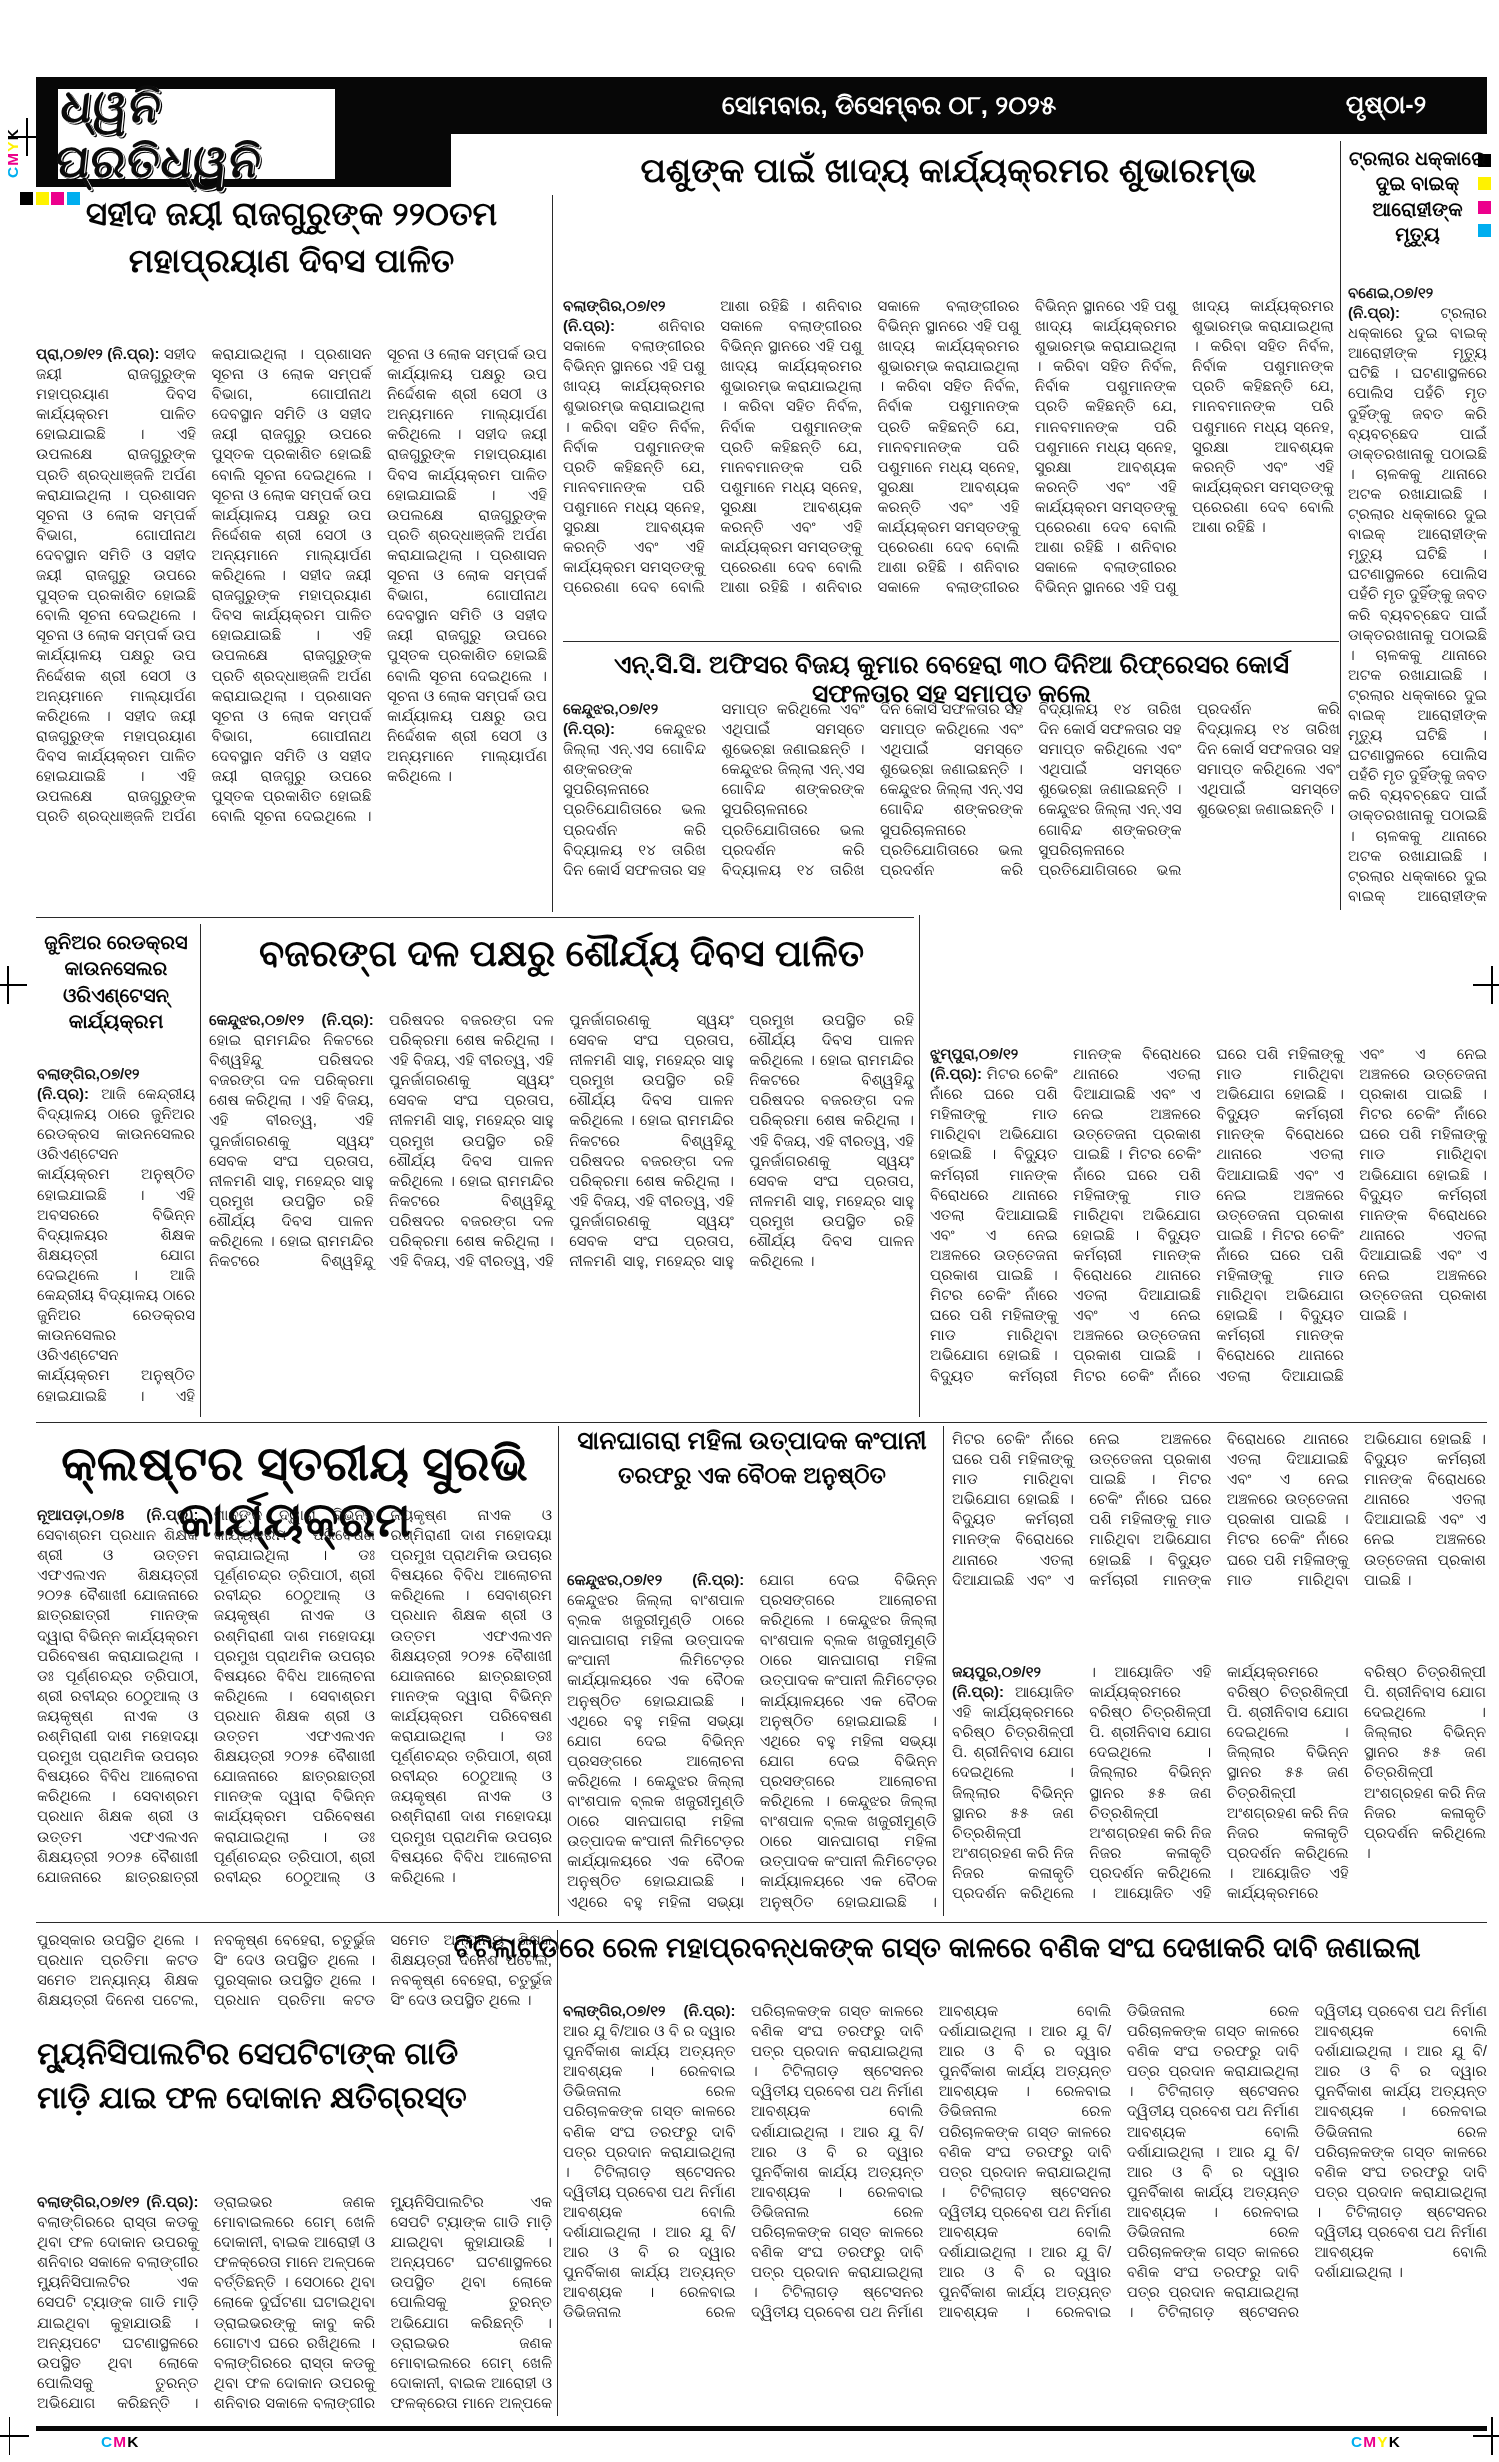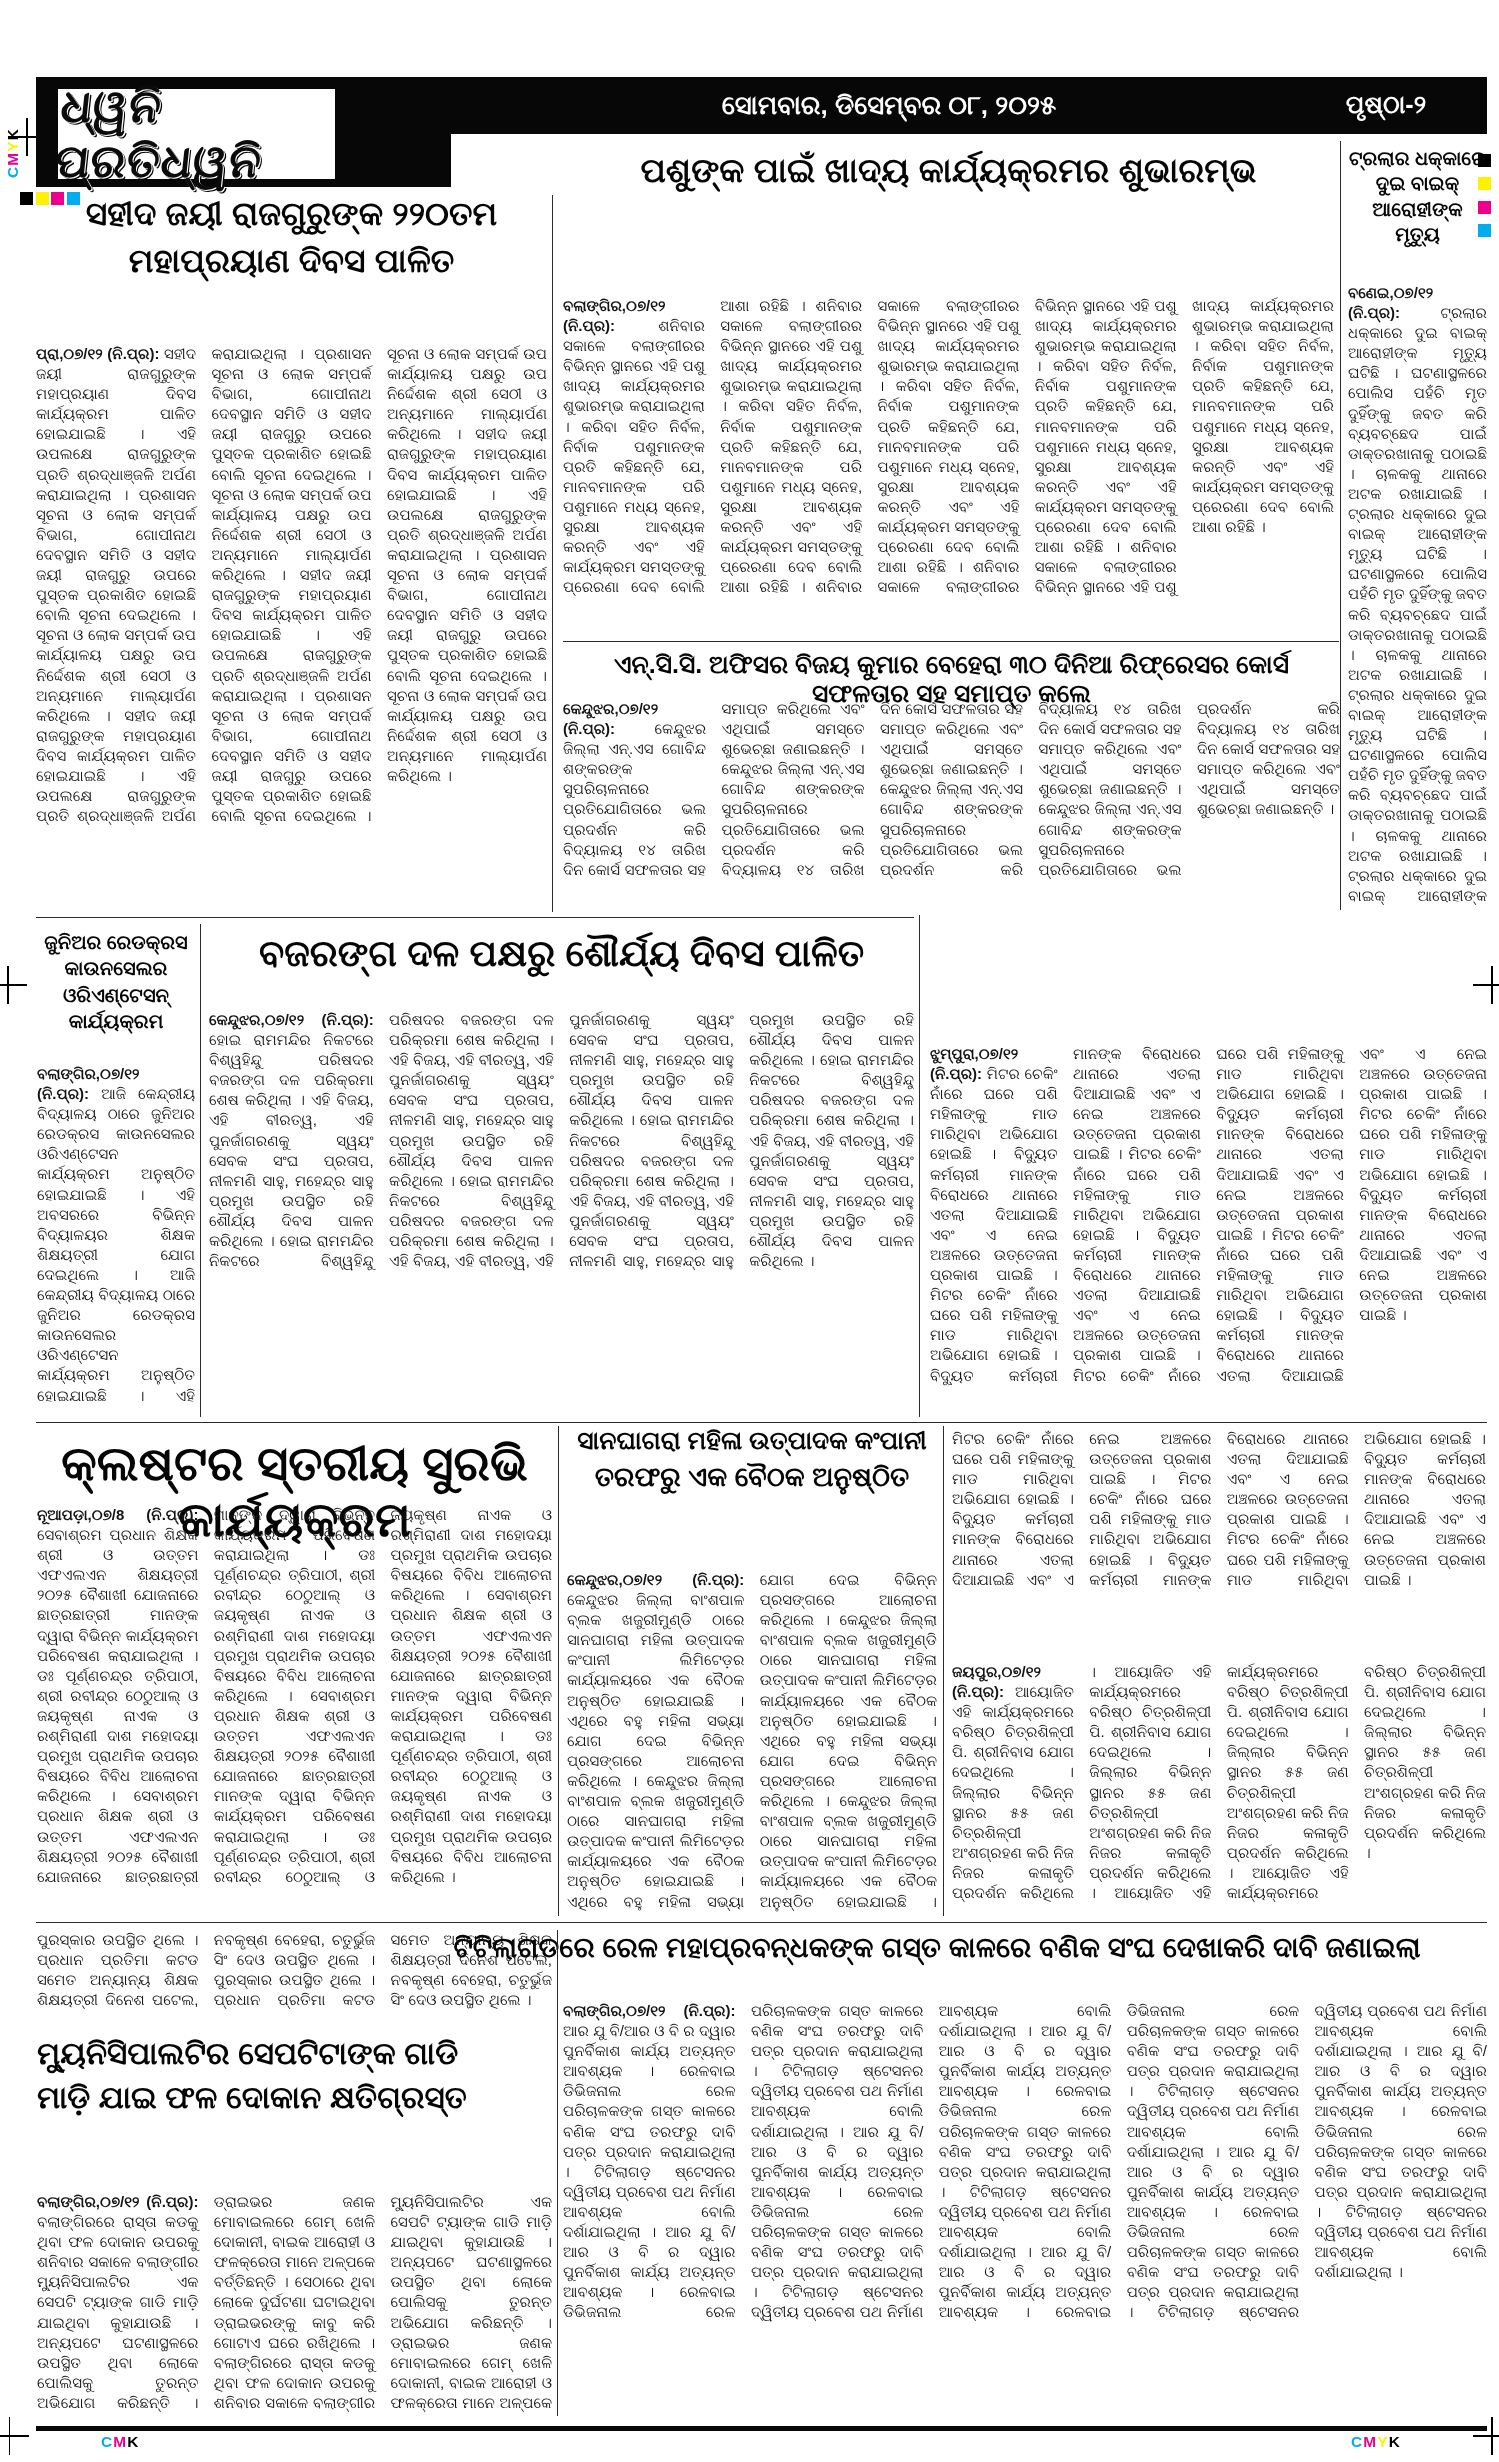--- a/index.html
+++ b/index.html
@@ -128,21 +128,21 @@
 
   <div class="abs headline" style="left:37px;top:1436px;width:515px;font-size:48px;">କ୍ଲଷ୍ଟର ସ୍ତରୀୟ ସୁରଭି କାର୍ଯ୍ୟକ୍ରମ</div>
   <div class="abs body-text" style="left:37px;top:1505px;width:515px;height:412px;column-count:3;">
     <span class="dl">ନୂଆପଡ଼ା,୦୭/8 (ନି.ପ୍ର):</span>
     <span>ସେବାଶ୍ରମ ପ୍ରଧାନ ଶିକ୍ଷକ ଶ୍ରୀ ଓ ଉତ୍ତମ ଏଫଏଲଏନ ଶିକ୍ଷୟତ୍ରୀ ୨୦୨୫ ବୈଶାଖୀ ଯୋଜନାରେ ଛାତ୍ରଛାତ୍ରୀ ମାନଙ୍କ ଦ୍ୱାରା ବିଭିନ୍ନ କାର୍ଯ୍ୟକ୍ରମ ପରିବେଷଣ କରାଯାଇଥିଲା । ଡଃ ପୂର୍ଣ୍ଣଚନ୍ଦ୍ର ତ୍ରିପାଠୀ, ଶ୍ରୀ ରବୀନ୍ଦ୍ର ଠେଠୁଆଲ୍ ଓ ଜୟକୃଷ୍ଣ ନାଏକ ଓ ରଶ୍ମିରାଣୀ ଦାଶ ମହୋଦୟା ପ୍ରମୁଖ ପ୍ରାଥମିକ ଉପଚାର ବିଷୟରେ ବିବିଧ ଆଲୋଚନା କରିଥିଲେ । ସେବାଶ୍ରମ ପ୍ରଧାନ ଶିକ୍ଷକ ଶ୍ରୀ ଓ ଉତ୍ତମ ଏଫଏଲଏନ ଶିକ୍ଷୟତ୍ରୀ ୨୦୨୫ ବୈଶାଖୀ ଯୋଜନାରେ ଛାତ୍ରଛାତ୍ରୀ ମାନଙ୍କ ଦ୍ୱାରା ବିଭିନ୍ନ କାର୍ଯ୍ୟକ୍ରମ ପରିବେଷଣ କରାଯାଇଥିଲା । ଡଃ ପୂର୍ଣ୍ଣଚନ୍ଦ୍ର ତ୍ରିପାଠୀ, ଶ୍ରୀ ରବୀନ୍ଦ୍ର ଠେଠୁଆଲ୍ ଓ ଜୟକୃଷ୍ଣ ନାଏକ ଓ ରଶ୍ମିରାଣୀ ଦାଶ ମହୋଦୟା ପ୍ରମୁଖ ପ୍ରାଥମିକ ଉପଚାର ବିଷୟରେ ବିବିଧ ଆଲୋଚନା କରିଥିଲେ । ସେବାଶ୍ରମ ପ୍ରଧାନ ଶିକ୍ଷକ ଶ୍ରୀ ଓ ଉତ୍ତମ ଏଫଏଲଏନ ଶିକ୍ଷୟତ୍ରୀ ୨୦୨୫ ବୈଶାଖୀ ଯୋଜନାରେ ଛାତ୍ରଛାତ୍ରୀ ମାନଙ୍କ ଦ୍ୱାରା ବିଭିନ୍ନ କାର୍ଯ୍ୟକ୍ରମ ପରିବେଷଣ କରାଯାଇଥିଲା । ଡଃ ପୂର୍ଣ୍ଣଚନ୍ଦ୍ର ତ୍ରିପାଠୀ, ଶ୍ରୀ ରବୀନ୍ଦ୍ର ଠେଠୁଆଲ୍ ଓ ଜୟକୃଷ୍ଣ ନାଏକ ଓ ରଶ୍ମିରାଣୀ ଦାଶ ମହୋଦୟା ପ୍ରମୁଖ ପ୍ରାଥମିକ ଉପଚାର ବିଷୟରେ ବିବିଧ ଆଲୋଚନା କରିଥିଲେ । ସେବାଶ୍ରମ ପ୍ରଧାନ ଶିକ୍ଷକ ଶ୍ରୀ ଓ ଉତ୍ତମ ଏଫଏଲଏନ ଶିକ୍ଷୟତ୍ରୀ ୨୦୨୫ ବୈଶାଖୀ ଯୋଜନାରେ ଛାତ୍ରଛାତ୍ରୀ ମାନଙ୍କ ଦ୍ୱାରା ବିଭିନ୍ନ କାର୍ଯ୍ୟକ୍ରମ ପରିବେଷଣ କରାଯାଇଥିଲା । ଡଃ ପୂର୍ଣ୍ଣଚନ୍ଦ୍ର ତ୍ରିପାଠୀ, ଶ୍ରୀ ରବୀନ୍ଦ୍ର ଠେଠୁଆଲ୍ ଓ ଜୟକୃଷ୍ଣ ନାଏକ ଓ ରଶ୍ମିରାଣୀ ଦାଶ ମହୋଦୟା ପ୍ରମୁଖ ପ୍ରାଥମିକ ଉପଚାର ବିଷୟରେ ବିବିଧ ଆଲୋଚନା କରିଥିଲେ ।</span>
   </div>
   <div class="abs vrule" style="left:558px;top:1426px;height:490px;"></div>
 
   <div class="abs" style="left:567px;top:1426px;width:370px;">
     <div class="headline" style="font-size:25px;">ସାନଘାଗରା ମହିଳା ଉତ୍ପାଦକ କଂପାନୀ</div>
-    <div class="headline" style="font-size:27px;margin-top:7.1px;">ତରଫରୁ ଏକ ବୈଠକ ଅନୁଷ୍ଠିତ</div>
+    <div class="headline" style="font-size:23px;margin-top:7.1px;">ତରଫରୁ ଏକ ବୈଠକ ଅନୁଷ୍ଠିତ</div>
   </div>
   <div class="abs body-text" style="left:567px;top:1570px;width:370px;height:347px;column-count:2;">
     <span class="dl">କେନ୍ଦୁଝର,୦୭/୧୨ (ନି.ପ୍ର):</span>
     <span>କେନ୍ଦୁଝର ଜିଲ୍ଲା ବାଂଶପାଳ ବ୍ଲକ ଖଜୁରୀମୁଣ୍ଡି ଠାରେ ସାନଘାଗରା ମହିଳା ଉତ୍ପାଦକ କଂପାନୀ ଲିମିଟେଡ଼ର କାର୍ଯ୍ୟାଳୟରେ ଏକ ବୈଠକ ଅନୁଷ୍ଠିତ ହୋଇଯାଇଛି । ଏଥିରେ ବହୁ ମହିଳା ସଭ୍ୟା ଯୋଗ ଦେଇ ବିଭିନ୍ନ ପ୍ରସଙ୍ଗରେ ଆଲୋଚନା କରିଥିଲେ । କେନ୍ଦୁଝର ଜିଲ୍ଲା ବାଂଶପାଳ ବ୍ଲକ ଖଜୁରୀମୁଣ୍ଡି ଠାରେ ସାନଘାଗରା ମହିଳା ଉତ୍ପାଦକ କଂପାନୀ ଲିମିଟେଡ଼ର କାର୍ଯ୍ୟାଳୟରେ ଏକ ବୈଠକ ଅନୁଷ୍ଠିତ ହୋଇଯାଇଛି । ଏଥିରେ ବହୁ ମହିଳା ସଭ୍ୟା ଯୋଗ ଦେଇ ବିଭିନ୍ନ ପ୍ରସଙ୍ଗରେ ଆଲୋଚନା କରିଥିଲେ । କେନ୍ଦୁଝର ଜିଲ୍ଲା ବାଂଶପାଳ ବ୍ଲକ ଖଜୁରୀମୁଣ୍ଡି ଠାରେ ସାନଘାଗରା ମହିଳା ଉତ୍ପାଦକ କଂପାନୀ ଲିମିଟେଡ଼ର କାର୍ଯ୍ୟାଳୟରେ ଏକ ବୈଠକ ଅନୁଷ୍ଠିତ ହୋଇଯାଇଛି । ଏଥିରେ ବହୁ ମହିଳା ସଭ୍ୟା ଯୋଗ ଦେଇ ବିଭିନ୍ନ ପ୍ରସଙ୍ଗରେ ଆଲୋଚନା କରିଥିଲେ । କେନ୍ଦୁଝର ଜିଲ୍ଲା ବାଂଶପାଳ ବ୍ଲକ ଖଜୁରୀମୁଣ୍ଡି ଠାରେ ସାନଘାଗରା ମହିଳା ଉତ୍ପାଦକ କଂପାନୀ ଲିମିଟେଡ଼ର କାର୍ଯ୍ୟାଳୟରେ ଏକ ବୈଠକ ଅନୁଷ୍ଠିତ ହୋଇଯାଇଛି । ଏଥିରେ ବହୁ ମହିଳା ସଭ୍ୟା ଯୋଗ ଦେଇ ବିଭିନ୍ନ ପ୍ରସଙ୍ଗରେ ଆଲୋଚନା କରିଥିଲେ ।</span>
   </div>
   <div class="abs vrule" style="left:943px;top:1426px;height:490px;"></div>
 
   <div class="abs body-text" style="left:952px;top:1429px;width:534px;height:161px;column-count:4;">
     <span>ମିଟର ଚେକିଂ ନାଁରେ ଘରେ ପଶି ମହିଳାଙ୍କୁ ମାଡ ମାରିଥିବା ଅଭିଯୋଗ ହୋଇଛି । ବିଦ୍ୟୁତ କର୍ମଚାରୀ ମାନଙ୍କ ବିରୋଧରେ ଥାନାରେ ଏତଲା ଦିଆଯାଇଛି ଏବଂ ଏ ନେଇ ଅଞ୍ଚଳରେ ଉତ୍ତେଜନା ପ୍ରକାଶ ପାଇଛି । ମିଟର ଚେକିଂ ନାଁରେ ଘରେ ପଶି ମହିଳାଙ୍କୁ ମାଡ ମାରିଥିବା ଅଭିଯୋଗ ହୋଇଛି । ବିଦ୍ୟୁତ କର୍ମଚାରୀ ମାନଙ୍କ ବିରୋଧରେ ଥାନାରେ ଏତଲା ଦିଆଯାଇଛି ଏବଂ ଏ ନେଇ ଅଞ୍ଚଳରେ ଉତ୍ତେଜନା ପ୍ରକାଶ ପାଇଛି । ମିଟର ଚେକିଂ ନାଁରେ ଘରେ ପଶି ମହିଳାଙ୍କୁ ମାଡ ମାରିଥିବା ଅଭିଯୋଗ ହୋଇଛି । ବିଦ୍ୟୁତ କର୍ମଚାରୀ ମାନଙ୍କ ବିରୋଧରେ ଥାନାରେ ଏତଲା ଦିଆଯାଇଛି ଏବଂ ଏ ନେଇ ଅଞ୍ଚଳରେ ଉତ୍ତେଜନା ପ୍ରକାଶ ପାଇଛି ।</span>
   </div>

